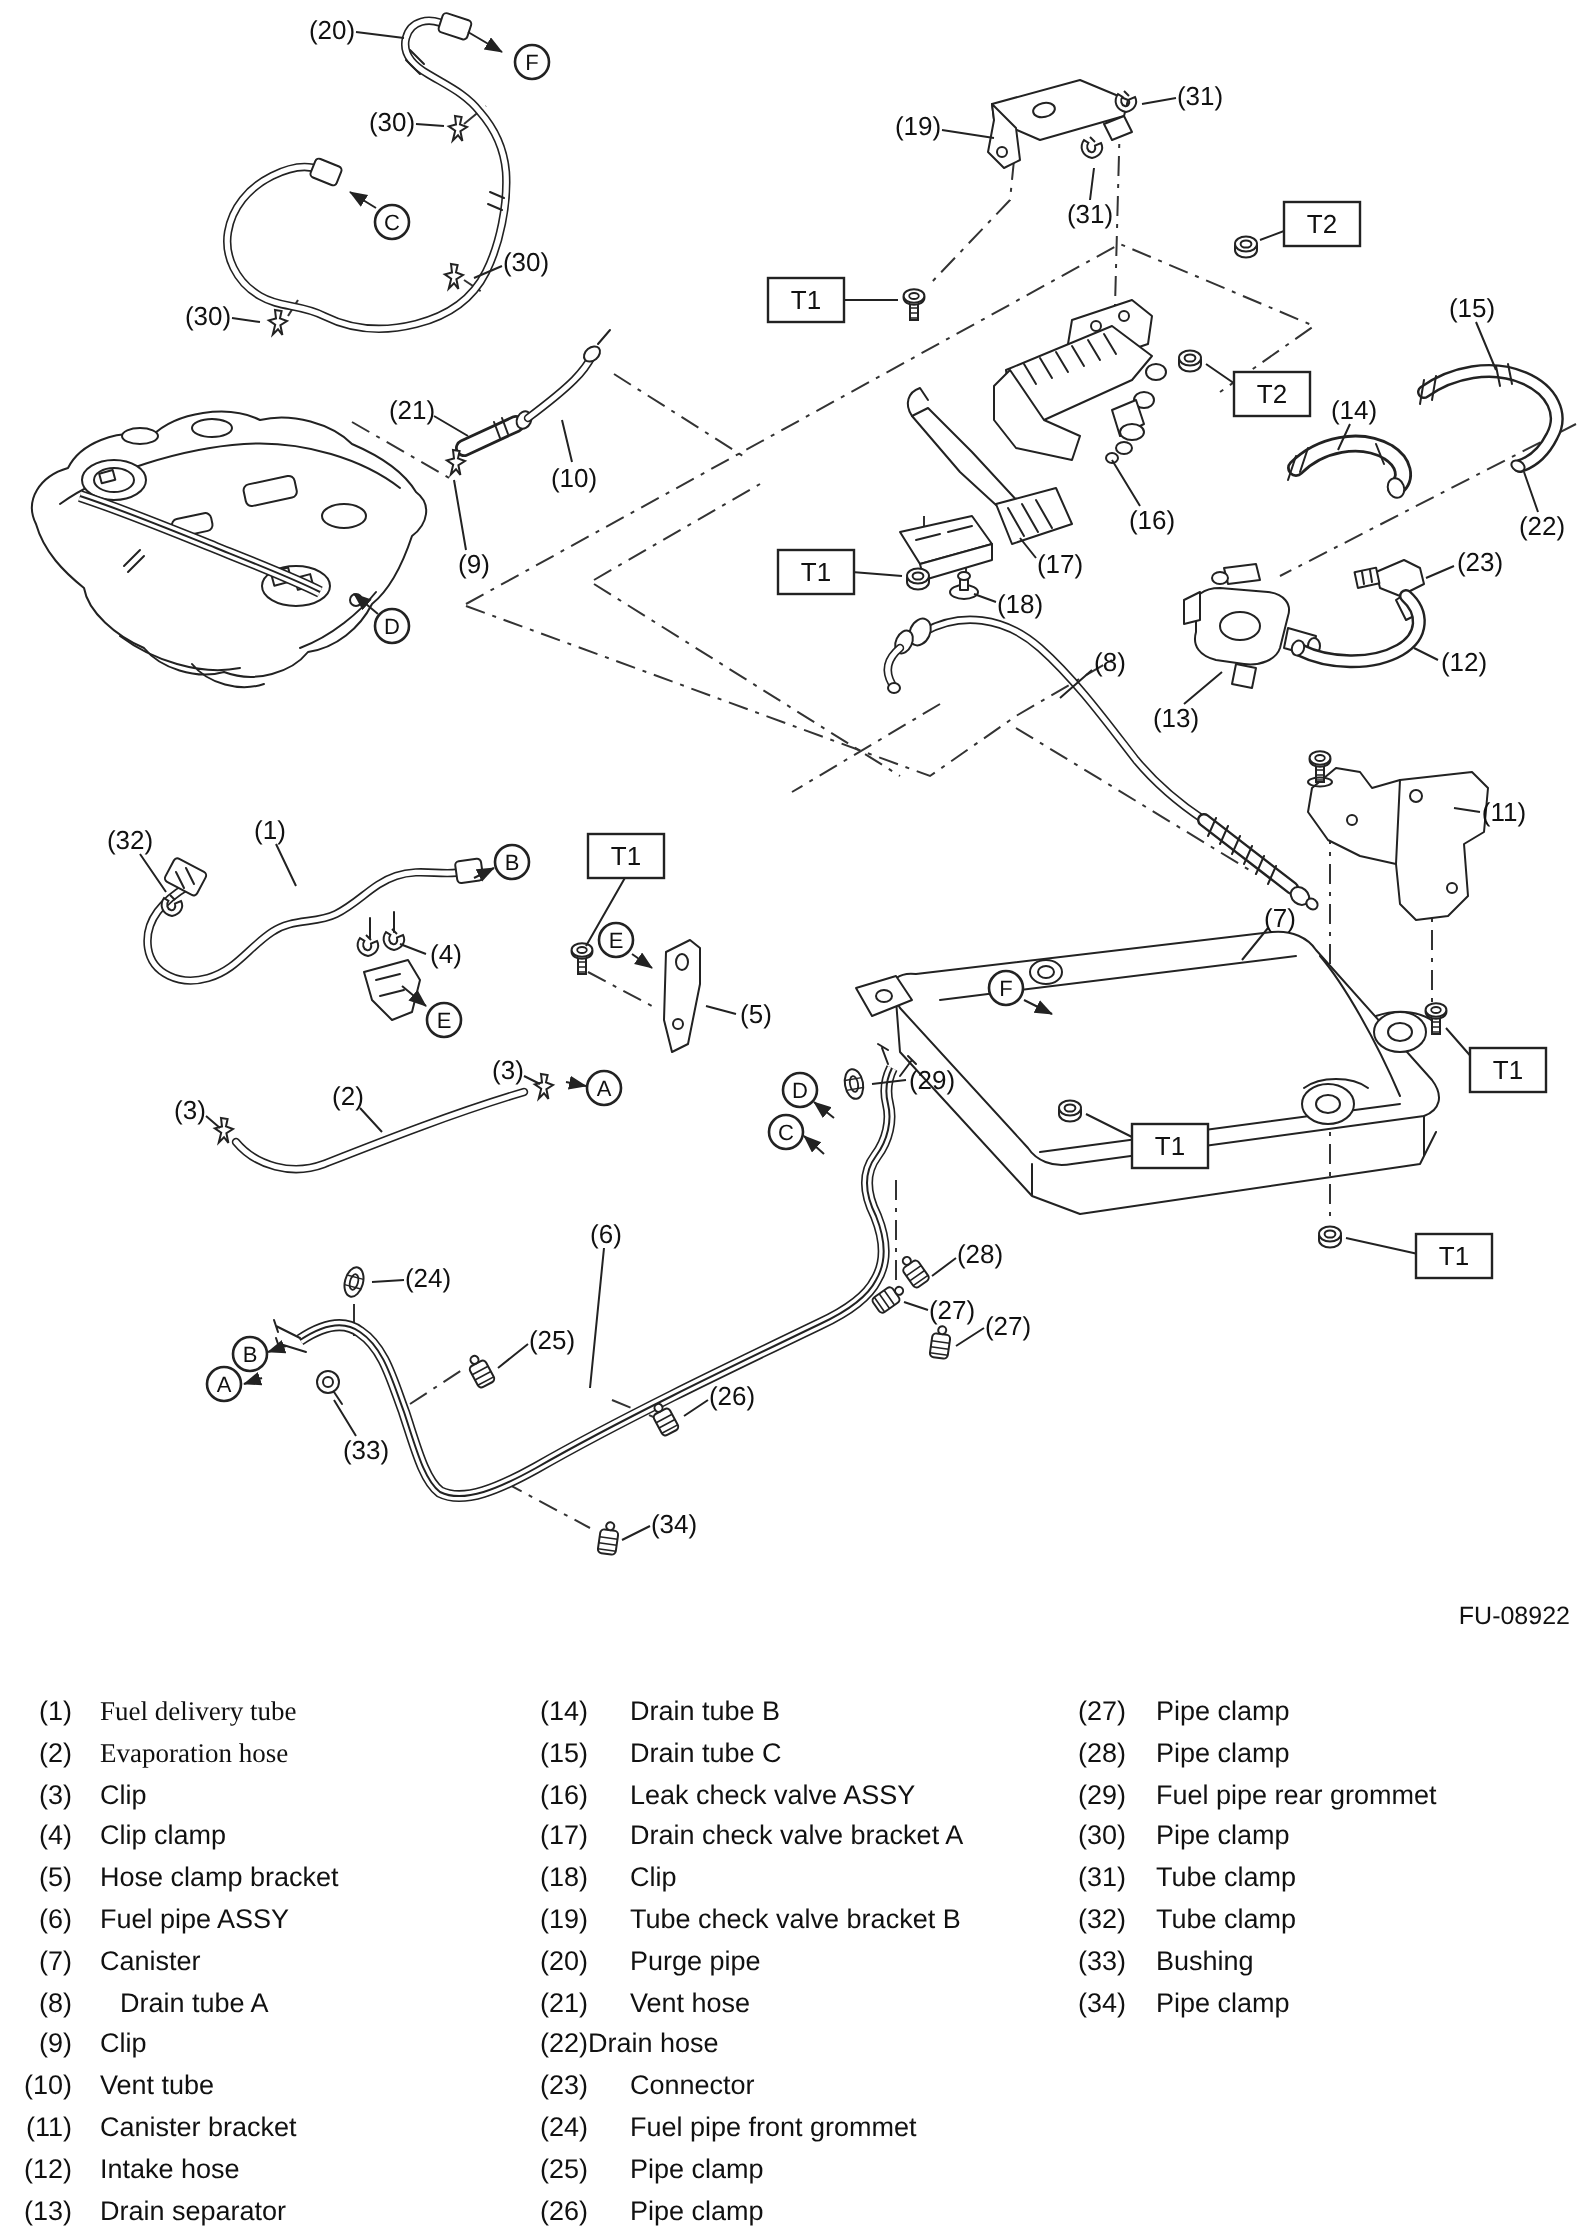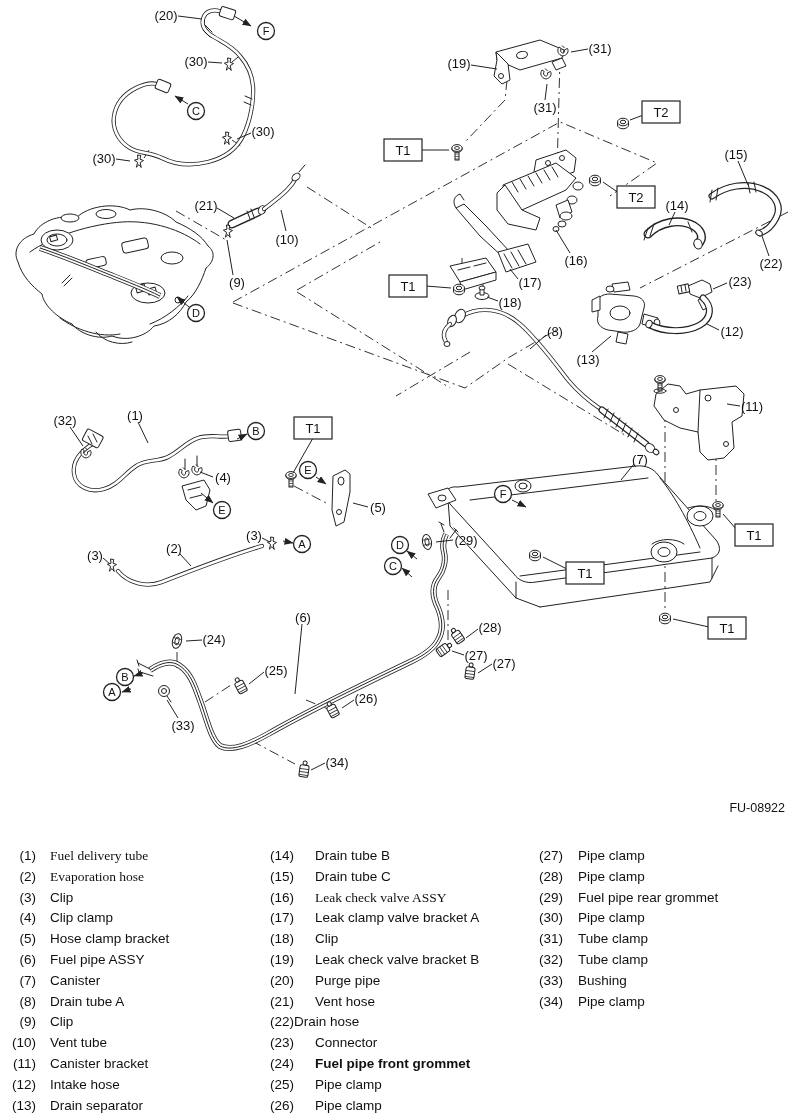--- a/index.html
+++ b/index.html
@@ -461,21 +461,21 @@
       <div class="plrow">
         <span class="plnum" style="width: 36px;">(6)</span>
         <span class="plname" style="margin-left: 14px;">Fuel pipe ASSY</span>
       </div>
       <div class="plrow">
         <span class="plnum" style="width: 36px;">(7)</span>
         <span class="plname" style="margin-left: 14px;">Canister</span>
       </div>
       <div class="plrow">
         <span class="plnum" style="width: 36px;">(8)</span>
-        <span class="plname" style="margin-left: 14px;">Drain tube A</span>
+        <span class="plname" style="margin-left: 24px;">Drain tube A</span>
       </div>
       <div class="plrow">
         <span class="plnum" style="width: 36px;">(9)</span>
         <span class="plname" style="margin-left: 14px;">Clip</span>
       </div>
       <div class="plrow">
         <span class="plnum" style="width: 36px;">(10)</span>
         <span class="plname" style="margin-left: 14px;">Vent tube</span>
       </div>
       <div class="plrow">
@@ -495,53 +495,53 @@
       <div class="plrow">
         <span class="plnum" style="width: 36px;">(14)</span>
         <span class="plname" style="margin-left: 21px;">Drain tube B</span>
       </div>
       <div class="plrow">
         <span class="plnum" style="width: 36px;">(15)</span>
         <span class="plname" style="margin-left: 21px;">Drain tube C</span>
       </div>
       <div class="plrow">
         <span class="plnum" style="width: 36px;">(16)</span>
-        <span class="plname" style="margin-left: 21px; font-family: Liberation Serif, serif;">Leak check valve ASSY</span>
+        <span class="plname" style="margin-left: 21px;">Leak check valve ASSY</span>
       </div>
       <div class="plrow">
         <span class="plnum" style="width: 36px;">(17)</span>
-        <span class="plname" style="margin-left: 21px;">Leak clamp valve bracket A</span>
+        <span class="plname" style="margin-left: 21px;">Drain check valve bracket A</span>
       </div>
       <div class="plrow">
         <span class="plnum" style="width: 36px;">(18)</span>
         <span class="plname" style="margin-left: 21px;">Clip</span>
       </div>
       <div class="plrow">
         <span class="plnum" style="width: 36px;">(19)</span>
-        <span class="plname" style="margin-left: 21px;">Leak check valve bracket B</span>
+        <span class="plname" style="margin-left: 21px;">Tube check valve bracket B</span>
       </div>
       <div class="plrow">
         <span class="plnum" style="width: 36px;">(20)</span>
         <span class="plname" style="margin-left: 21px;">Purge pipe</span>
       </div>
       <div class="plrow">
         <span class="plnum" style="width: 36px;">(21)</span>
         <span class="plname" style="margin-left: 21px;">Vent hose</span>
       </div>
       <div class="plrow">
         <span class="plnum" style="width: 36px;">(22)</span>
         <span class="plname" style="">Drain hose</span>
       </div>
       <div class="plrow">
         <span class="plnum" style="width: 36px;">(23)</span>
         <span class="plname" style="margin-left: 21px;">Connector</span>
       </div>
       <div class="plrow">
         <span class="plnum" style="width: 36px;">(24)</span>
-        <span class="plname" style="margin-left: 21px; font-weight: bold;">Fuel pipe front grommet</span>
+        <span class="plname" style="margin-left: 21px;">Fuel pipe front grommet</span>
       </div>
       <div class="plrow">
         <span class="plnum" style="width: 36px;">(25)</span>
         <span class="plname" style="margin-left: 21px;">Pipe clamp</span>
       </div>
       <div class="plrow">
         <span class="plnum" style="width: 36px;">(26)</span>
         <span class="plname" style="margin-left: 21px;">Pipe clamp</span>
       </div>
     </div>

